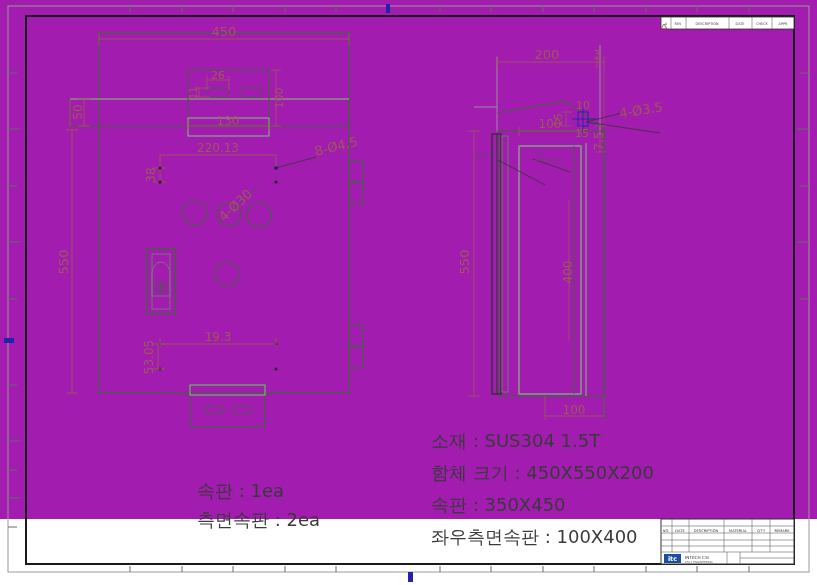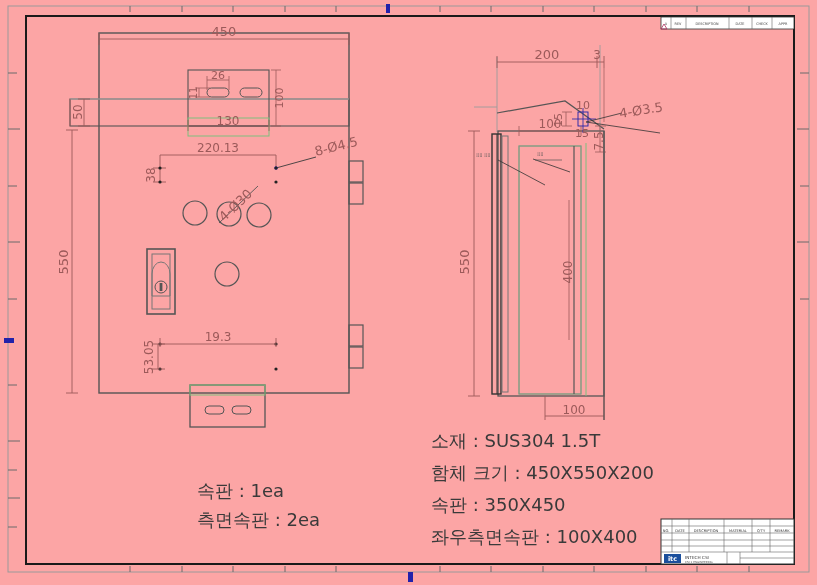--- a/index.html
+++ b/index.html
@@ -1,18 +1,18 @@
 <!DOCTYPE html>
 <html><head>
 <meta charset="utf-8">
 <style>
   html,body{margin:0;padding:0;background:#ffffff;}
   body{width:817px;height:585px;overflow:hidden;
        font-family:"DejaVu Sans","Liberation Sans",sans-serif;}
-  #sheet{position:relative;width:817px;height:585px;background:#fca5a5;}
+  #sheet{position:relative;width:817px;height:519px;background:#a21caf;}
   .abs{position:absolute;}
   svg{display:block;}
 </style>
 </head>
 <body>
 
 <div id="sheet">
 
   <svg class="abs" style="left:0;top:0" width="817" height="585">
 

